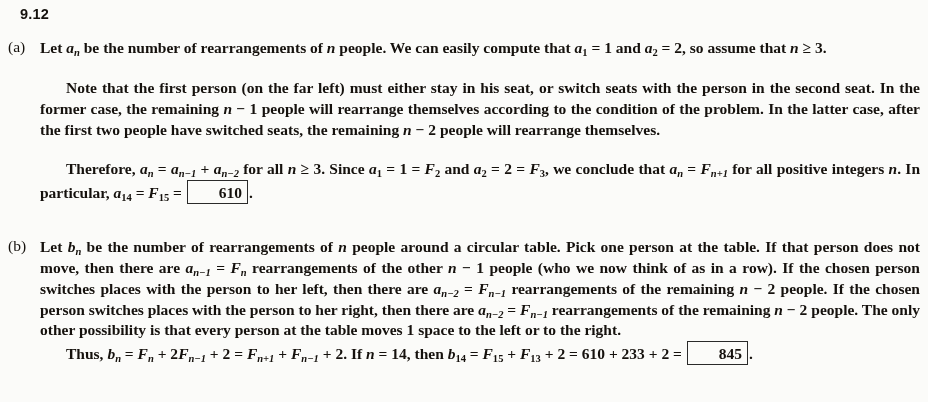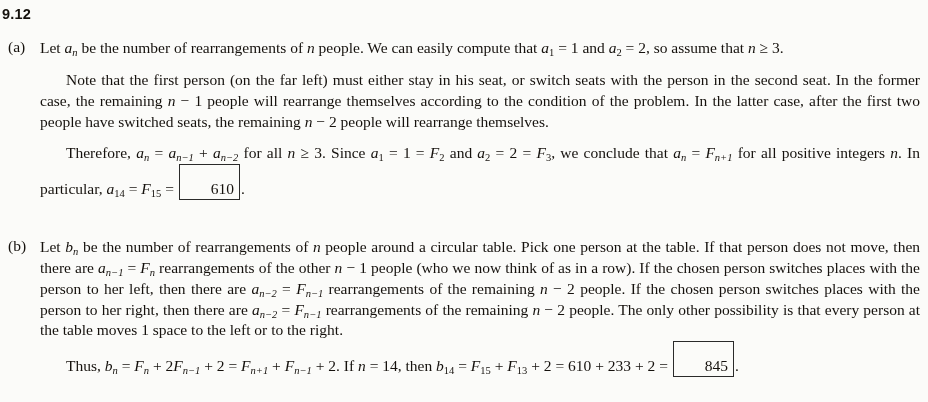--- a/index.html
+++ b/index.html
@@ -16,21 +16,21 @@
   }
   .page {
     position: relative;
     width: 928px;
     height: 402px;
     padding: 0;
     box-sizing: border-box;
   }
   .heading {
     position: absolute;
-    left: 2px;
+    left: 20px;
     top: 6px;
     font-family: "Liberation Sans", sans-serif;
     font-weight: bold;
     font-size: 14.5px;
     letter-spacing: 0.2px;
   }
   .part {
     position: absolute;
     left: 8px;
     width: 912px;
@@ -46,45 +46,46 @@
   }
   .body {
     margin-left: 32px;
     font-size: 15.5px;
     line-height: 1.345;
     text-align: justify;
     text-justify: inter-word;
   }
   p {
     margin: 0 0 0 0;
+    font-weight: bold;
   }
   p.indent {
     text-indent: 26px;
-    margin-top: 11px;
+    margin-top: 19px;
   }
   p.indent-wide {
     text-indent: 26px;
   }
   .mi {
     font-style: italic;
     font-family: "Liberation Serif", serif;
   }
   sub {
     font-size: 0.68em;
     line-height: 0;
     vertical-align: -0.32em;
     font-style: normal;
   }
   .sub-it {
     font-style: italic;
   }
   .boxed {
     display: inline-block;
     border: 1px solid #2a2a2a;
-    padding: 16px 5px 1px 5px;
+    padding: 4px 5px 1px 5px;
     margin: 0 1px;
     line-height: 1.08;
     font-style: normal;
   }
   .nb { white-space: nowrap; }
 </style>
 </head>
 <body>
 
 <div class="page">

